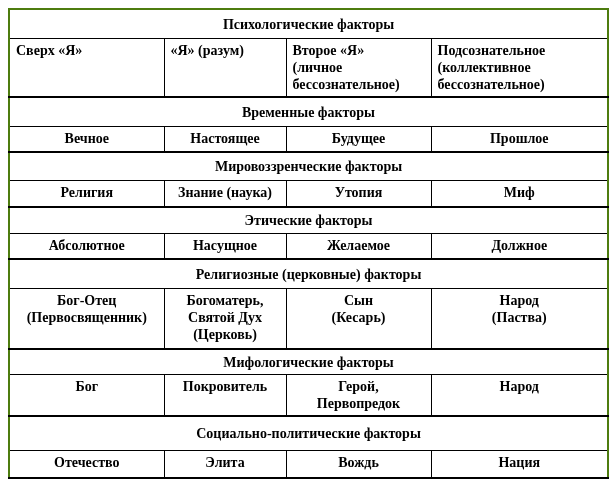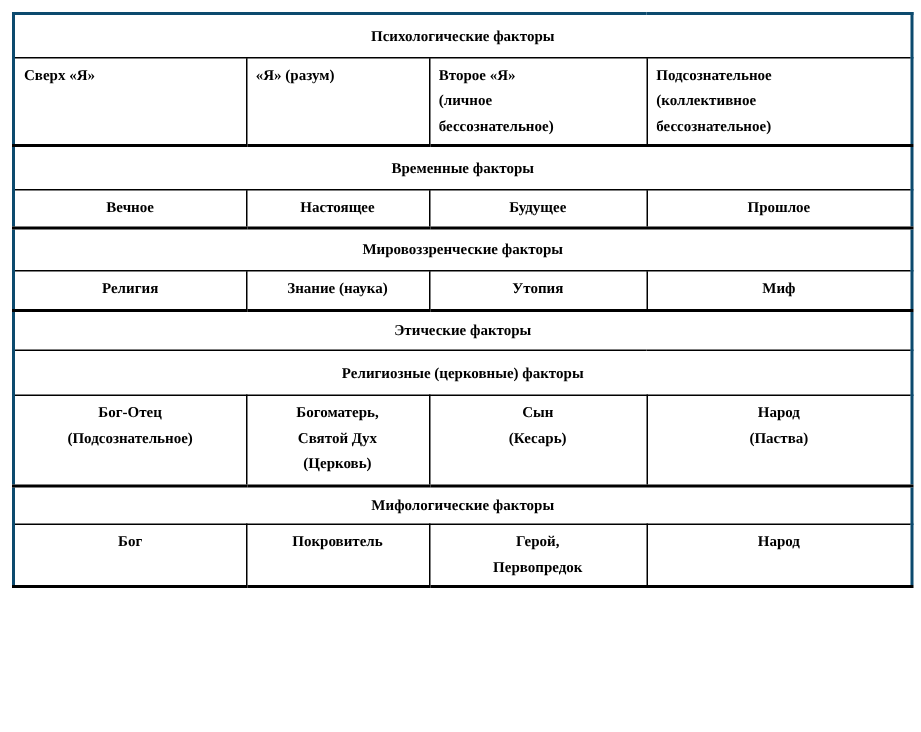--- a/index.html
+++ b/index.html
@@ -17,23 +17,23 @@
     width: 614px;
     height: 488px;
     background: #ffffff;
     box-sizing: border-box;
     padding: 8px 7px 7px 8px;
   }
   table.factors {
     border-collapse: collapse;
     table-layout: fixed;
     width: 599px;
-    border: 2px solid #0c4a6e;
+    border: 2px solid #4d7c0f;
     font-weight: bold;
-    font-size: 10px;
+    font-size: 14px;
     line-height: 17px;
   }
   col.c1 { width: 155px; }
   col.c2 { width: 122px; }
   col.c3 { width: 145px; }
   col.c4 { width: 177px; }
   th.section-header {
     border-bottom: 1px solid #000000;
     font-weight: bold;
     text-align: center;
@@ -111,42 +111,57 @@
       <tr class="d3">
         <td class="cell">Религия</td>
         <td class="cell">Знание (наука)</td>
         <td class="cell">Утопия</td>
         <td class="cell">Миф</td>
       </tr>
 
       <tr class="h4">
         <th class="section-header" colspan="4">Этические факторы</th>
       </tr>
+      <tr class="d4">
+        <td class="cell">Абсолютное</td>
+        <td class="cell">Насущное</td>
+        <td class="cell">Желаемое</td>
+        <td class="cell">Должное</td>
+      </tr>
 
       <tr class="h5">
         <th class="section-header" colspan="4">Религиозные (церковные) факторы</th>
       </tr>
       <tr class="d5">
         <td class="cell">Бог-Отец
-(Подсознательное)</td>
+(Первосвященник)</td>
         <td class="cell">Богоматерь,
 Святой Дух
 (Церковь)</td>
         <td class="cell">Сын
 (Кесарь)</td>
         <td class="cell">Народ
 (Паства)</td>
       </tr>
 
       <tr class="h6">
         <th class="section-header" colspan="4">Мифологические факторы</th>
       </tr>
       <tr class="d6">
         <td class="cell">Бог</td>
         <td class="cell">Покровитель</td>
         <td class="cell">Герой,
 Первопредок</td>
         <td class="cell">Народ</td>
       </tr>
 
+      <tr class="h7">
+        <th class="section-header" colspan="4">Социально-политические факторы</th>
+      </tr>
+      <tr class="d7">
+        <td class="cell">Отечество</td>
+        <td class="cell">Элита</td>
+        <td class="cell">Вождь</td>
+        <td class="cell">Нация</td>
+      </tr>
     </tbody>
   </table>
 </div>
 
 </body></html>

